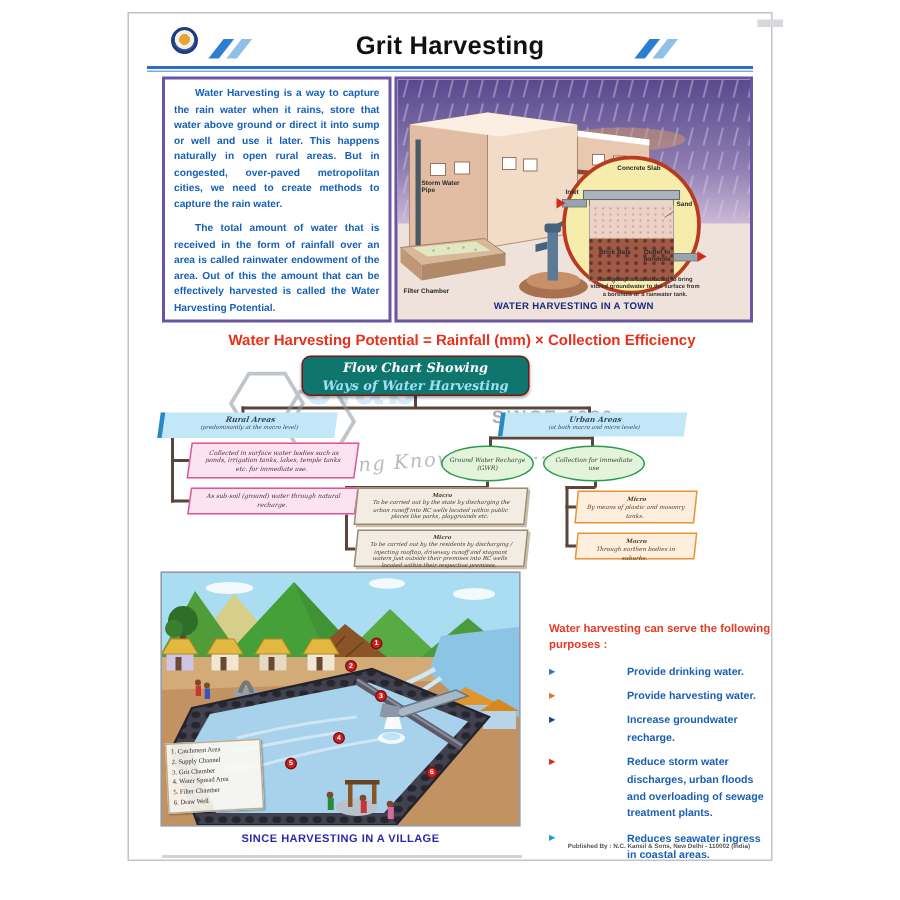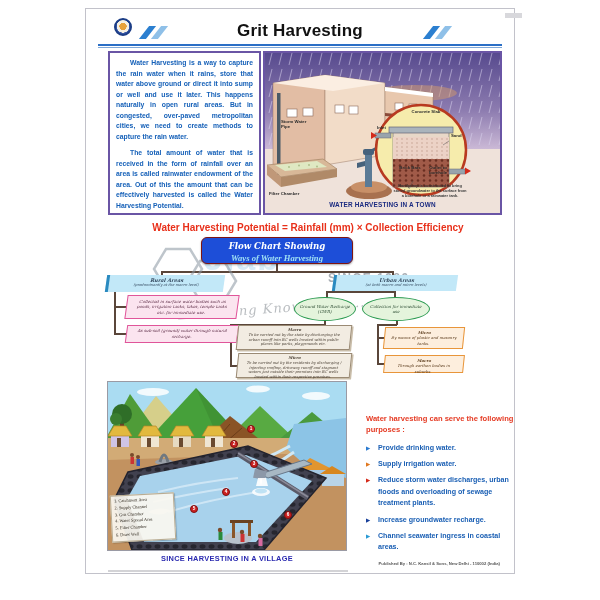--- a/index.html
+++ b/index.html
@@ -19,23 +19,23 @@
 
   
   .town { position:absolute; left:177px; top:42px; width:239px; height:164px; border:2px solid #6a55a5; background:#efe2da; overflow:hidden; }
   .tlabel { position:absolute; font-size:4.3px; font-weight:bold; color:#2a2a2a; line-height:1.25; }
   .tnote { position:absolute; left:128px; top:130px; width:74px; font-size:3.9px; color:#333; text-align:center; line-height:1.3; font-weight:bold; }
   .tcaption { position:absolute; left:0; right:0; top:148px; text-align:center; font-size:6.4px; font-weight:bold; color:#1a2a80; letter-spacing:0.2px; }
 
   .formula { position:absolute; left:16px; right:0; top:213px; text-align:center; color:#e8301a; font-weight:bold; font-size:10px; }
 
   
-  .fc-title { position:absolute; left:115px; top:228px; width:152px; height:27px; background:#1d4ed8; border:1px solid #7e1512; border-radius:6px; text-align:center; font-family:"DejaVu Serif",serif; font-style:italic; font-weight:bold; font-size:8.6px; line-height:1.45; padding-top:2px; box-shadow:0 1px 2px rgba(0,0,0,.35); z-index:3; }
+  .fc-title { position:absolute; left:115px; top:228px; width:152px; height:27px; background:#0f766e; border:1px solid #7e1512; border-radius:6px; text-align:center; font-family:"DejaVu Serif",serif; font-style:italic; font-weight:bold; font-size:8.6px; line-height:1.45; padding-top:2px; box-shadow:0 1px 2px rgba(0,0,0,.35); z-index:3; }
   .fc-title .l1 { color:#ffffff; display:block; }
-  .fc-title .l2 { color:#9fe0f4; display:block;font-family:Liberation Serif, serif; }
+  .fc-title .l2 { color:#9fe0f4; display:block; }
   .conn { position:absolute; background:#5a463a; z-index:1; }
   .bhdr { position:absolute; height:17px; background:#c2e8f8; border-left:3px solid #2a8ac0; transform:skewX(-8deg); text-align:center; color:#33485e; z-index:2; padding-top:1.5px; }
   .bhdr .n { display:block; font-size:5px; font-weight:bold; font-style:italic; font-family:"DejaVu Serif",serif; line-height:1.2; }
   .bhdr .s { display:block; font-size:3.7px; font-style:italic; font-family:"DejaVu Serif",serif; line-height:1.2; }
   .pbox { position:absolute; transform:skewX(-8deg); background:#fbe4ef; border:1px solid #e0559a; color:#5a2a44; font-size:4.1px; font-style:italic; font-family:"DejaVu Serif",serif; text-align:center; display:flex; align-items:center; justify-content:center; padding:2px 6px; line-height:1.35; z-index:2; }
   .ell { position:absolute; border-radius:50%; background:#e4f4dc; border:1.5px solid #2a9a50; display:flex; flex-direction:column; align-items:center; justify-content:center; text-align:center; font-size:4.1px; font-style:italic; font-family:"DejaVu Serif",serif; color:#2a4a30; line-height:1.3; padding:0 4px; z-index:2; }
   .tanbox { position:absolute; transform:skewX(-6deg); background:#f2ece2; border:1px solid #9a8a74; color:#443a2e; font-size:3.7px; font-style:italic; font-family:"DejaVu Serif",serif; text-align:center; padding:2px 7px; line-height:1.3; z-index:2; box-shadow:1.5px 1.5px 0 #c9bda9; }
   .orbox { position:absolute; transform:skewX(-6deg); background:#fdeedd; border:1px solid #e8953a; color:#5a3a1a; font-size:3.9px; font-style:italic; font-family:"DejaVu Serif",serif; text-align:center; padding:2px 6px; line-height:1.35; z-index:2; }
   .bt { font-weight:bold; display:block; }
 
@@ -50,21 +50,21 @@
   .vlegend { position:absolute; left:3px; top:112px; width:64px; background:rgba(250,248,240,.93); border:1px solid #b9ac92; transform:rotate(-3deg); padding:2px 3px; font-family:"Liberation Serif",serif; font-size:4.4px; color:#332c22; line-height:1.55; z-index:3; box-shadow:1px 1px 1px rgba(0,0,0,.25); }
   .vmark { position:absolute; width:8px; height:8px; border-radius:50%; background:#cc2222; border:1px solid #7e0f0f; color:#fff; font-size:4.6px; font-weight:bold; text-align:center; line-height:6.5px; z-index:3; }
   .vcaption { position:absolute; left:21px; top:545px; width:240px; text-align:center; color:#2a2ab0; font-weight:bold; font-size:7.4px; letter-spacing:0.3px; }
 
   
   .purposes { position:absolute; left:280px; top:404px; width:148px; }
   .phead { color:#e53b24; font-weight:bold; font-size:7.6px; line-height:1.5; margin-bottom:7px; }
   .prow { display:flex; margin-bottom:5px; }
   .parw { width:12px; flex:0 0 12px; font-size:5.5px; line-height:11px; }
   .parw::before { content:"\25B6"; }
-  .ptext { color:#1a5fb4; font-weight:bold; font-size:7.1px; line-height:1.6; }
+  .ptext { color:#1a5fb4; font-weight:bold; font-size:7.1px; line-height:1.6;margin-left:40px; }
 
   
   .pub { position:absolute; right:14px; top:552px; width:190px; text-align:right; font-size:4.2px; color:#555; font-weight:bold; }
   .microline { position:absolute; left:22px; top:561px; width:240px; height:1.5px; background:#c8c8cc; opacity:.8; }
   .scan-chip { position:absolute; left:505px; top:13px; width:17px; height:5px; background:#d8d8dc; }
 </style>
 </head>
 <body>
 
 <div class="poster">
@@ -334,33 +334,33 @@
   <div class="vcaption">SINCE HARVESTING IN A VILLAGE</div>
 
   <div class="purposes">
     <div class="phead">Water harvesting can serve the following purposes :</div>
     <div class="prow">
         <span class="parw" style="color:#2a7ad0;"></span>
         <span class="ptext">Provide drinking water.</span>
       </div>
     <div class="prow">
         <span class="parw" style="color:#e07820;"></span>
-        <span class="ptext">Supply irrigation water.</span>
+        <span class="ptext">Provide harvesting water.</span>
+      </div>
+    <div class="prow">
+        <span class="parw" style="color:#18409a;"></span>
+        <span class="ptext">Increase groundwater recharge.</span>
       </div>
     <div class="prow">
         <span class="parw" style="color:#d42a1a;"></span>
         <span class="ptext">Reduce storm water discharges, urban floods and overloading of sewage treatment plants.</span>
       </div>
     <div class="prow">
-        <span class="parw" style="color:#18409a;"></span>
-        <span class="ptext">Increase groundwater recharge.</span>
-      </div>
-    <div class="prow">
         <span class="parw" style="color:#2a9ad4;"></span>
-        <span class="ptext">Channel seawater ingress in coastal areas.</span>
+        <span class="ptext">Reduces seawater ingress in coastal areas.</span>
       </div>
   </div>
 
   <div class="pub">Published By : N.C. Kansil &amp; Sons, New Delhi - 110002 (India)</div>
   <div class="microline"></div>
 </div>
 
 <div class="scan-chip"></div>
 
 </body></html>

